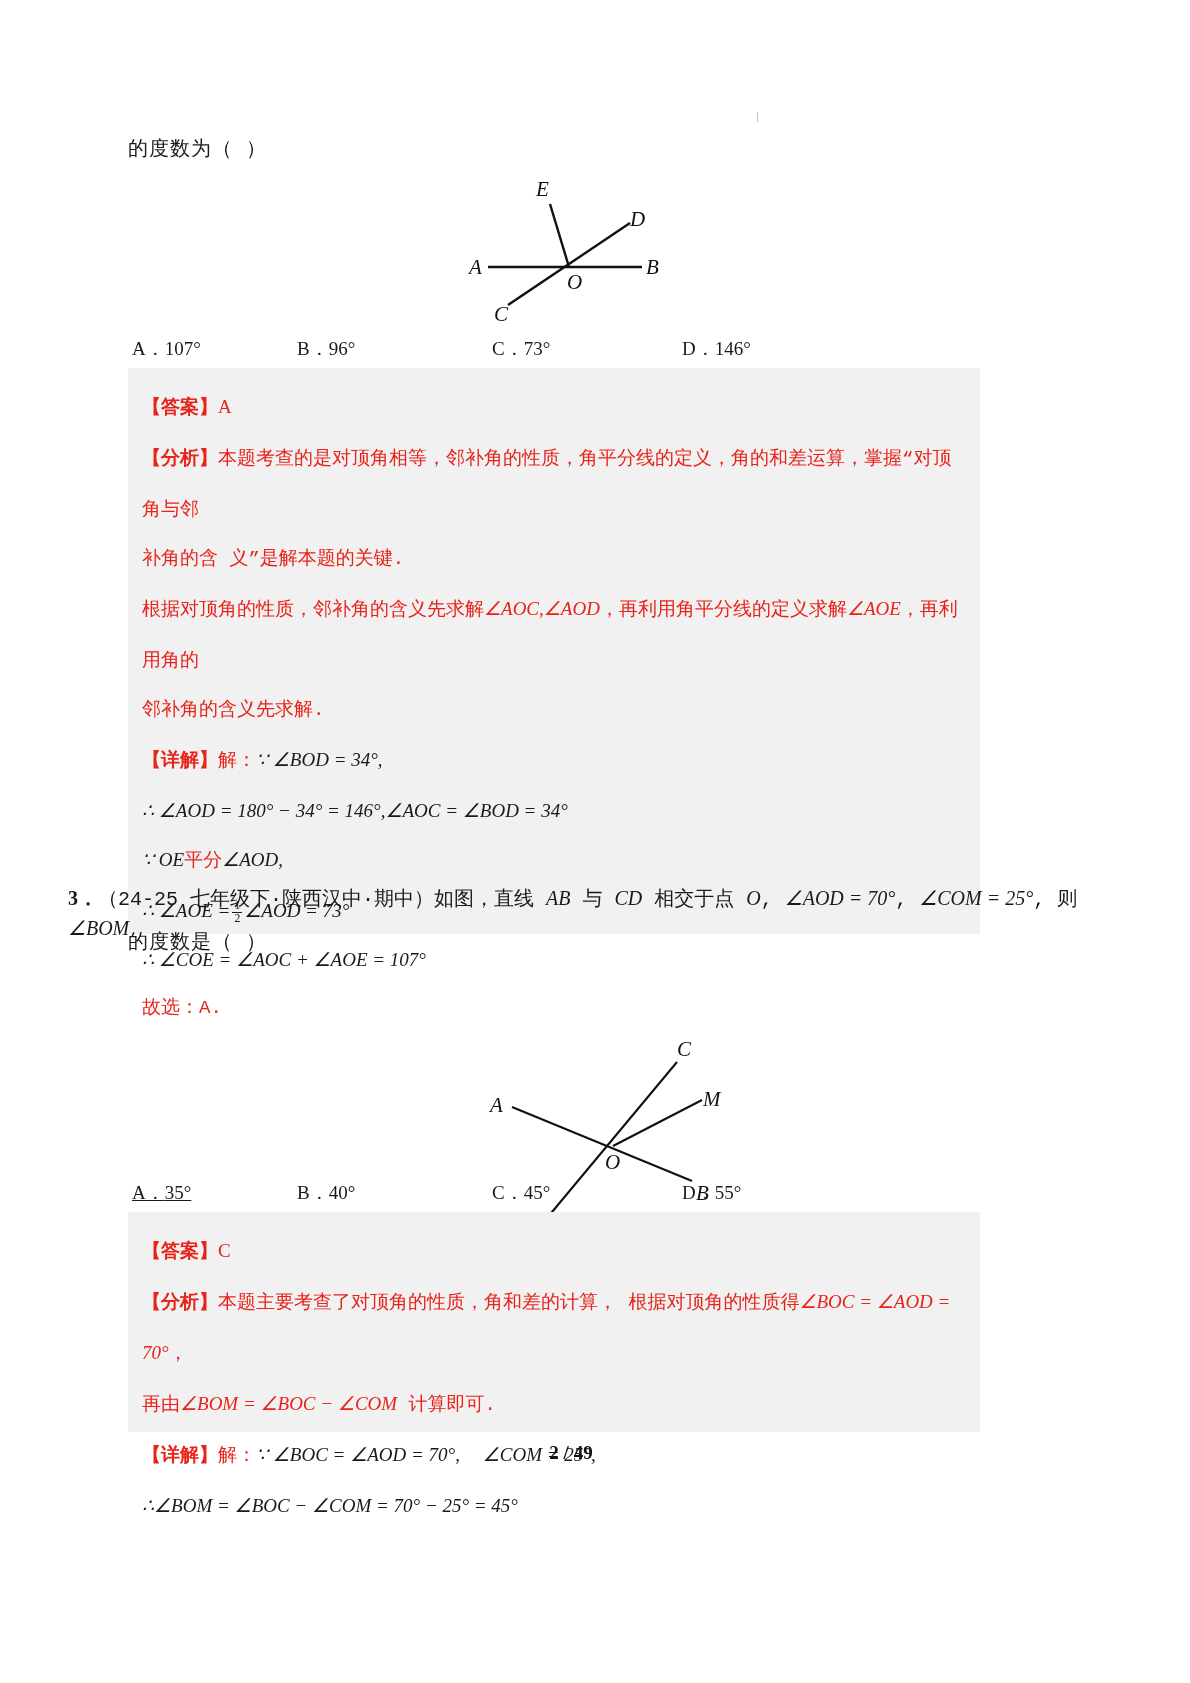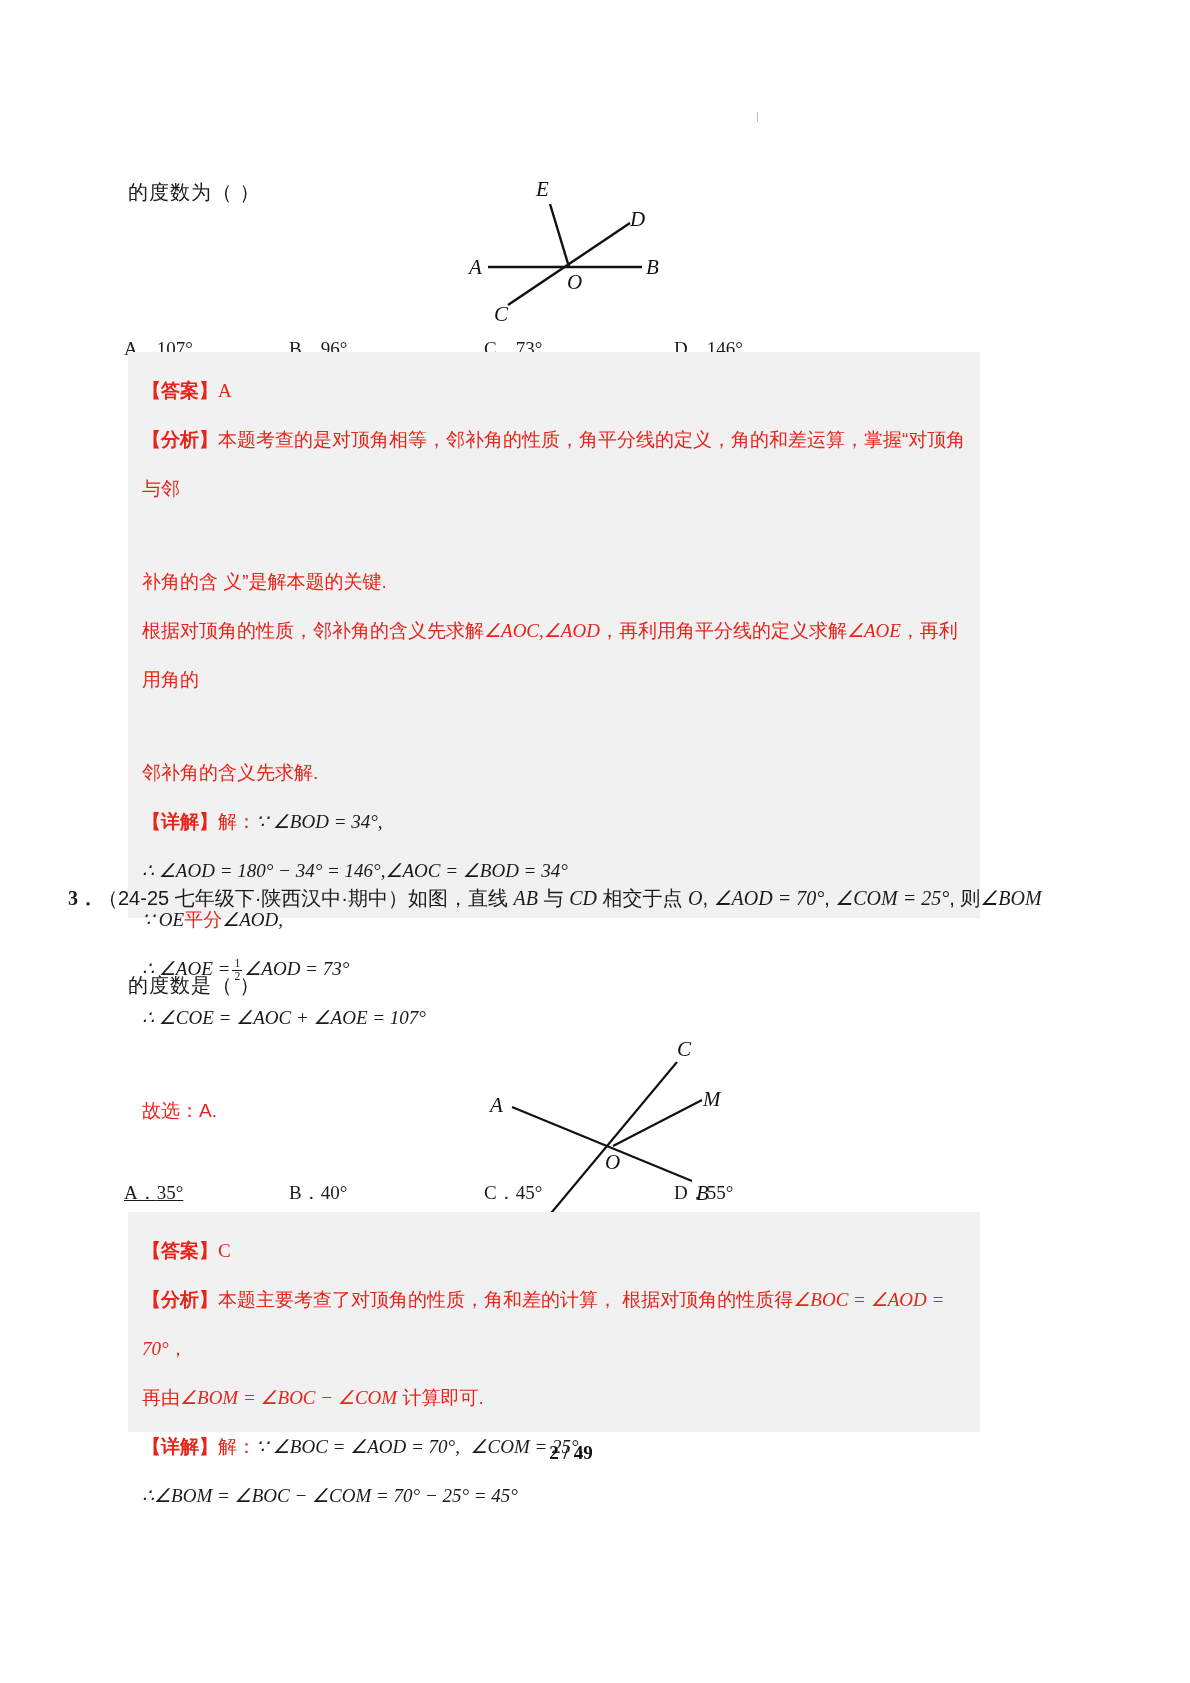--- a/index.html
+++ b/index.html
@@ -7,41 +7,41 @@
     width:1190px; height:1683px;
     background:#ffffff;
     font-family:"Liberation Serif", serif;
     color:#000;
     position:relative;
     overflow:hidden;
   }
   .page { position:absolute; inset:0; }
 
   
-  .cn { font-family:Liberation Sans, sans-serif;margin-top:44px; }
+  .cn { font-family:Liberation Mono, monospace; }
   .math { font-family:"Liberation Serif",serif; font-style:italic; }
   .mathup { font-family:"Liberation Serif",serif; font-style:normal; }
 
   
   .stem-cont {
     position:absolute; left:128px; top:135px;
     font-size:20px; letter-spacing:1px; color:#1a1a1a;
   }
   .qnum-row {
     position:absolute; left:68px; top:884px;
     width:1054px; font-size:20px; color:#1a1a1a; line-height:28px;
   }
   .qnum { font-family:"Liberation Serif",serif; font-weight:bold; font-size:20px; }
   .stem-cont2 {
     position:absolute; left:128px; top:928px;
     font-size:20px; letter-spacing:1px; color:#1a1a1a;
   }
 
   
-  .options { position:absolute; left:124px; width:940px; font-size:19px; color:#1a1a1a; }
+  .options { position:absolute; left:132px; width:940px; font-size:19px; color:#1a1a1a; }
   .options .opt { position:absolute; white-space:nowrap; }
 
   
   .ansbox {
     position:absolute; left:128px; width:852px;
     background:#f1f1f1;
     color:#e8231a;
     font-size:19px;
     padding:14px 14px 12px 14px;
     box-sizing:border-box;
@@ -107,21 +107,21 @@
       <span>B．</span><span class="mathup">96°</span>
     </span>
     <span class="opt" style="left:360px;">
       <span>C．</span><span class="mathup">73°</span>
     </span>
     <span class="opt" style="left:550px;">
       <span>D．</span><span class="mathup">146°</span>
     </span>
   </div>
 
-  <div class="ansbox" style="top:352px; height:566px;">
+  <div class="ansbox" style="top:368px; height:566px;">
     <div class="line">
       <span class="tag cn">【答案】</span><span>A</span>
     </div>
     <div class="wrapline">
       <span class="tag cn">【分析】</span><span class="cn">本题考查的是对顶角相等，邻补角的性质，角平分线的定义，角的和差运算，掌握“对顶角与邻</span>
     </div>
     <div class="wrapline cn">补角的含 义”是解本题的关键.</div>
     <div class="wrapline">
       <span class="cn">根据对顶角的性质，邻补角的含义先求解</span><span class="math">∠AOC,∠AOD</span><span class="cn">，再利用角平分线的定义求解</span><span class="math">∠AOE</span><span class="cn">，再利用角的</span>
     </div>

